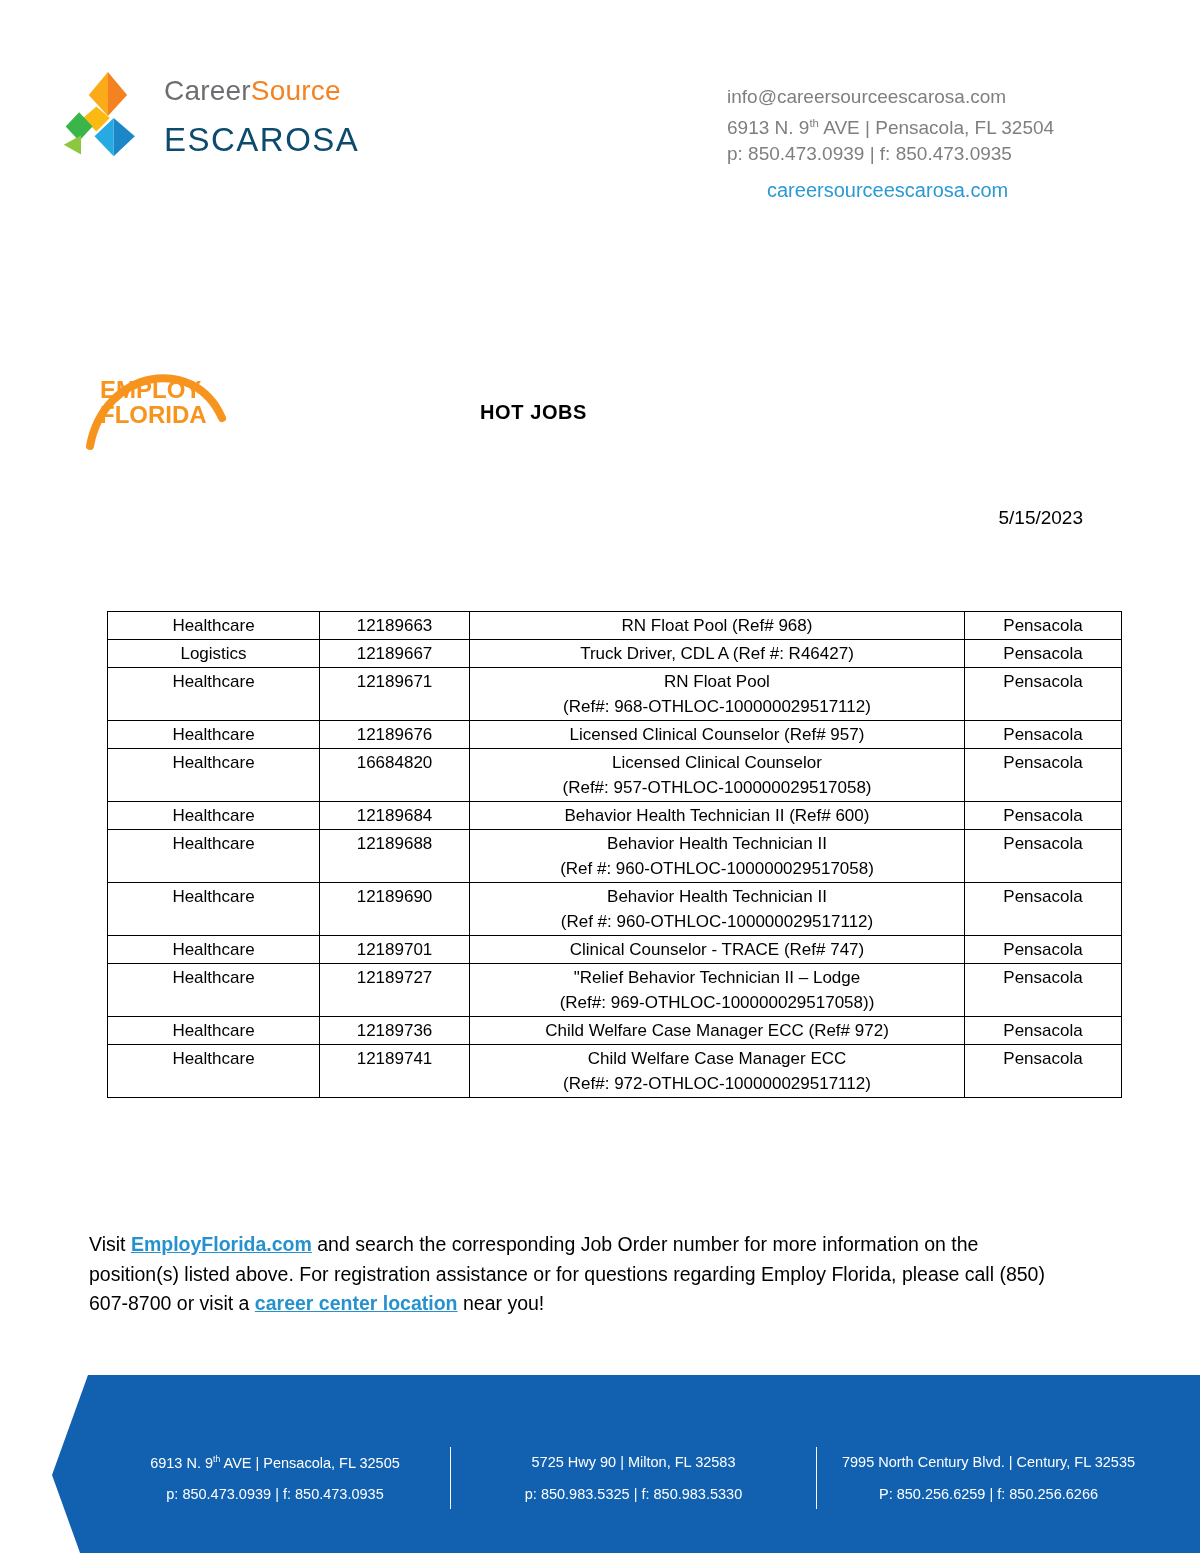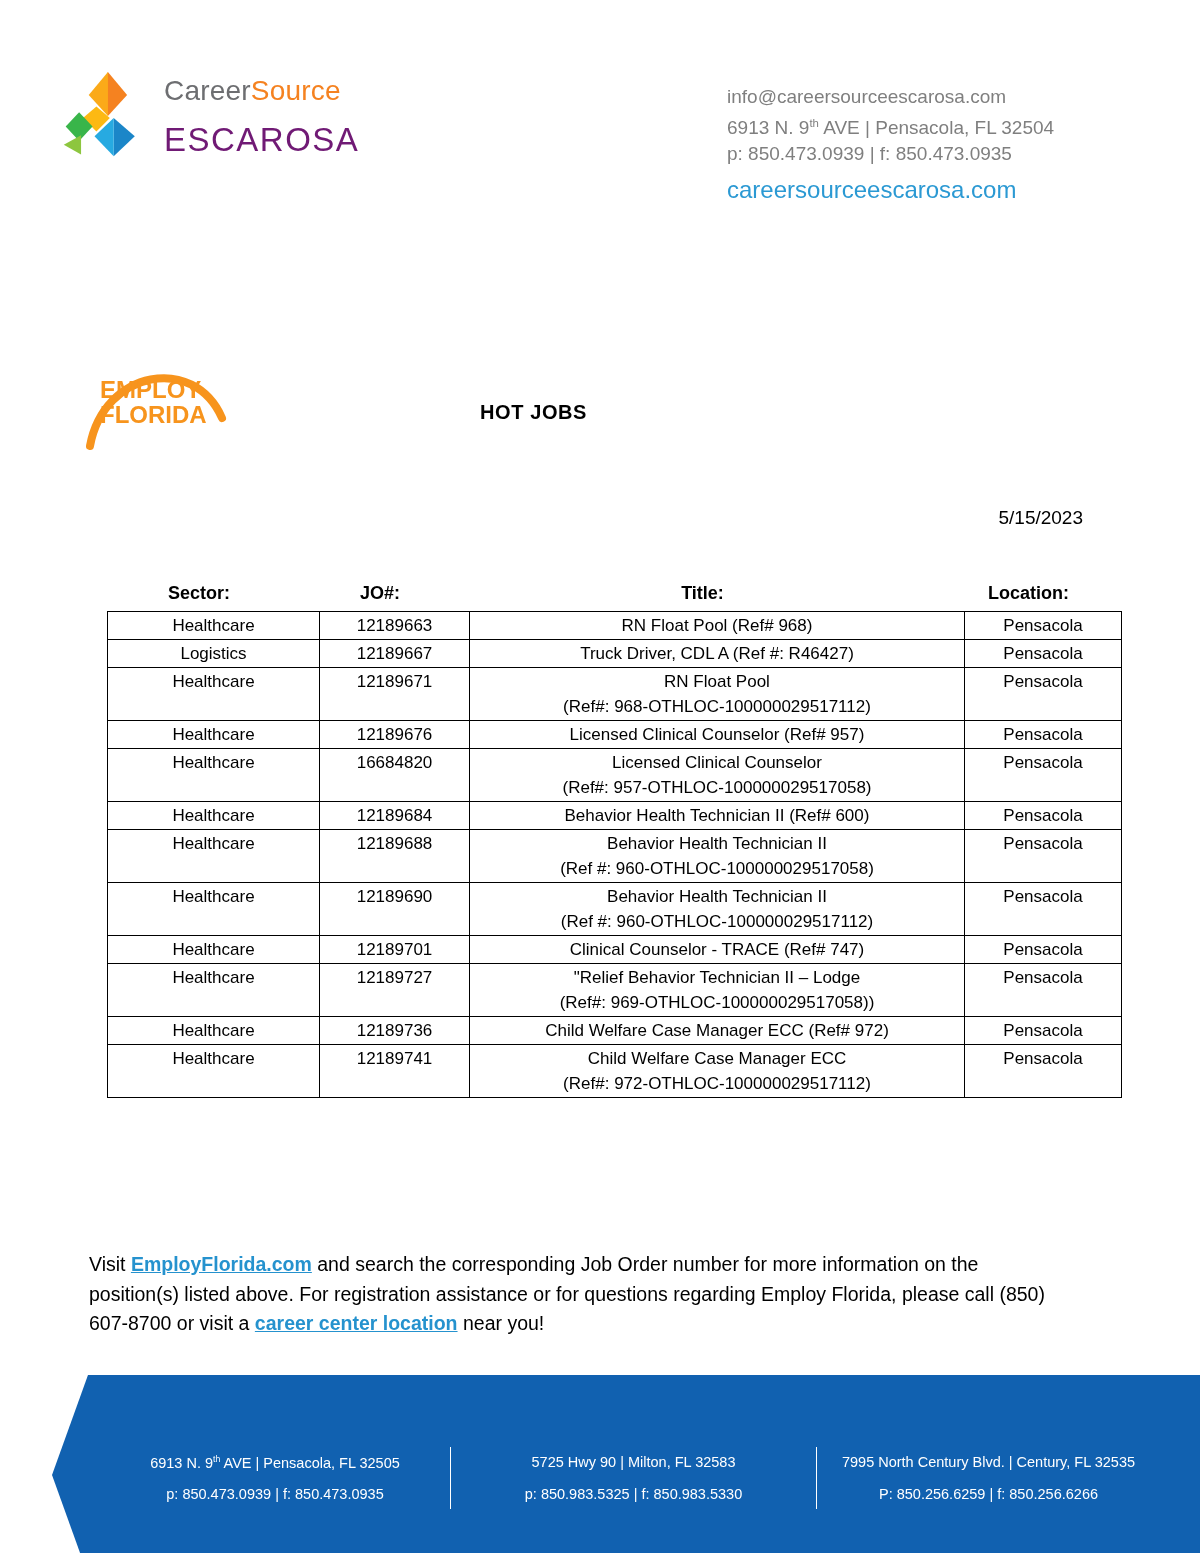--- a/index.html
+++ b/index.html
@@ -14,25 +14,25 @@
     color: #000;
     overflow: hidden;
   }
 
   
   .cs-logo { position: absolute; left: 58px; top: 66px; display: flex; align-items: center; gap: 10px; }
   .cs-logo svg { width: 96px; height: 102px; }
   .cs-wordmark { font-size: 28px; letter-spacing: 0.2px; }
   .cs-wordmark .career { color: #6d6e71; }
   .cs-wordmark .source { color: #f58220; }
-  .cs-region { font-size: 33px; color: #701a75; letter-spacing: 1.5px; margin-top: 14px; }
+  .cs-region { font-size: 33px; color: #0c4a6e; letter-spacing: 1.5px; margin-top: 14px; }
 
   .contact { position: absolute; left: 727px; top: 84px; color: #7f7f7f; font-size: 19px; line-height: 26px; }
   .contact sup { font-size: 60%; vertical-align: super; }
-  .website { color: #2b99d3; font-size: 24px; margin-top: 10px; cursor: pointer; }
+  .website { color: #2b99d3; font-size: 20px; margin-top: 10px; cursor: pointer; margin-left: 40px; }
 
   
   .ef-logo { position: absolute; left: 82px; top: 352px; width: 150px; height: 100px; }
 
   
   .doc-title { position: absolute; left: 480px; top: 401px; font-size: 20px; font-weight: bold; letter-spacing: 0.6px; }
   .doc-date { position: absolute; right: 117px; top: 507px; font-size: 19px; }
 
   
   .tbl-headers {
@@ -49,21 +49,21 @@
     border: 1.5px solid #000;
     text-align: center;
     vertical-align: top;
     font-size: 17px;
     line-height: 25px;
     padding: 1px 4px;
     white-space: pre-line;
   }
 
   
-  .note { position: absolute; left: 89px; top: 1230px; width: 968px; font-size: 19.5px; line-height: 29.5px; margin-top: 20px; }
+  .note { position: absolute; left: 89px; top: 1230px; width: 968px; font-size: 19.5px; line-height: 29.5px; }
   .lnk { color: #2592ce; font-weight: bold; text-decoration: underline; cursor: pointer; }
 
   
   .footer {
     position: absolute; left: 0; top: 1375px; width: 1200px; height: 200px;
     background: #1161b0;
     clip-path: polygon(88px 0, 100% 0, 100% 100%, 88px 100%, 52px 50%);
     display: grid;
     grid-template-columns: 350px 1px 365px 1px 1fr;
     align-items: center;
@@ -110,26 +110,20 @@
     <svg viewBox="0 0 150 100" width="150" height="100" aria-hidden="true">
       <path d="M 8 94 C 22 18, 112 2, 140 66" stroke="#f7941d" stroke-width="8" fill="none" stroke-linecap="round"></path>
       <text x="18" y="46" font-family="Liberation Sans, sans-serif" font-size="24" font-weight="bold" fill="#f7941d">EMPLOY</text>
       <text x="18" y="71" font-family="Liberation Sans, sans-serif" font-size="24" font-weight="bold" fill="#f7941d">FLORIDA</text>
     </svg>
   </div>
 
   <h1 class="doc-title">HOT JOBS</h1>
   <div class="doc-date">5/15/2023</div>
 
-  <div class="tbl-headers">
-    <div>Sector:</div>
-    <div>JO#:</div>
-    <div>Title:</div>
-    <div>Location:</div>
-  </div>
 
   <table class="jobs-table">
     <colgroup>
       <col style="width:212px">
         <col style="width:150px">
         <col style="width:495px">
         <col style="width:157px">
     </colgroup>
     <tbody id="jobs-tbody">
         <tr>

